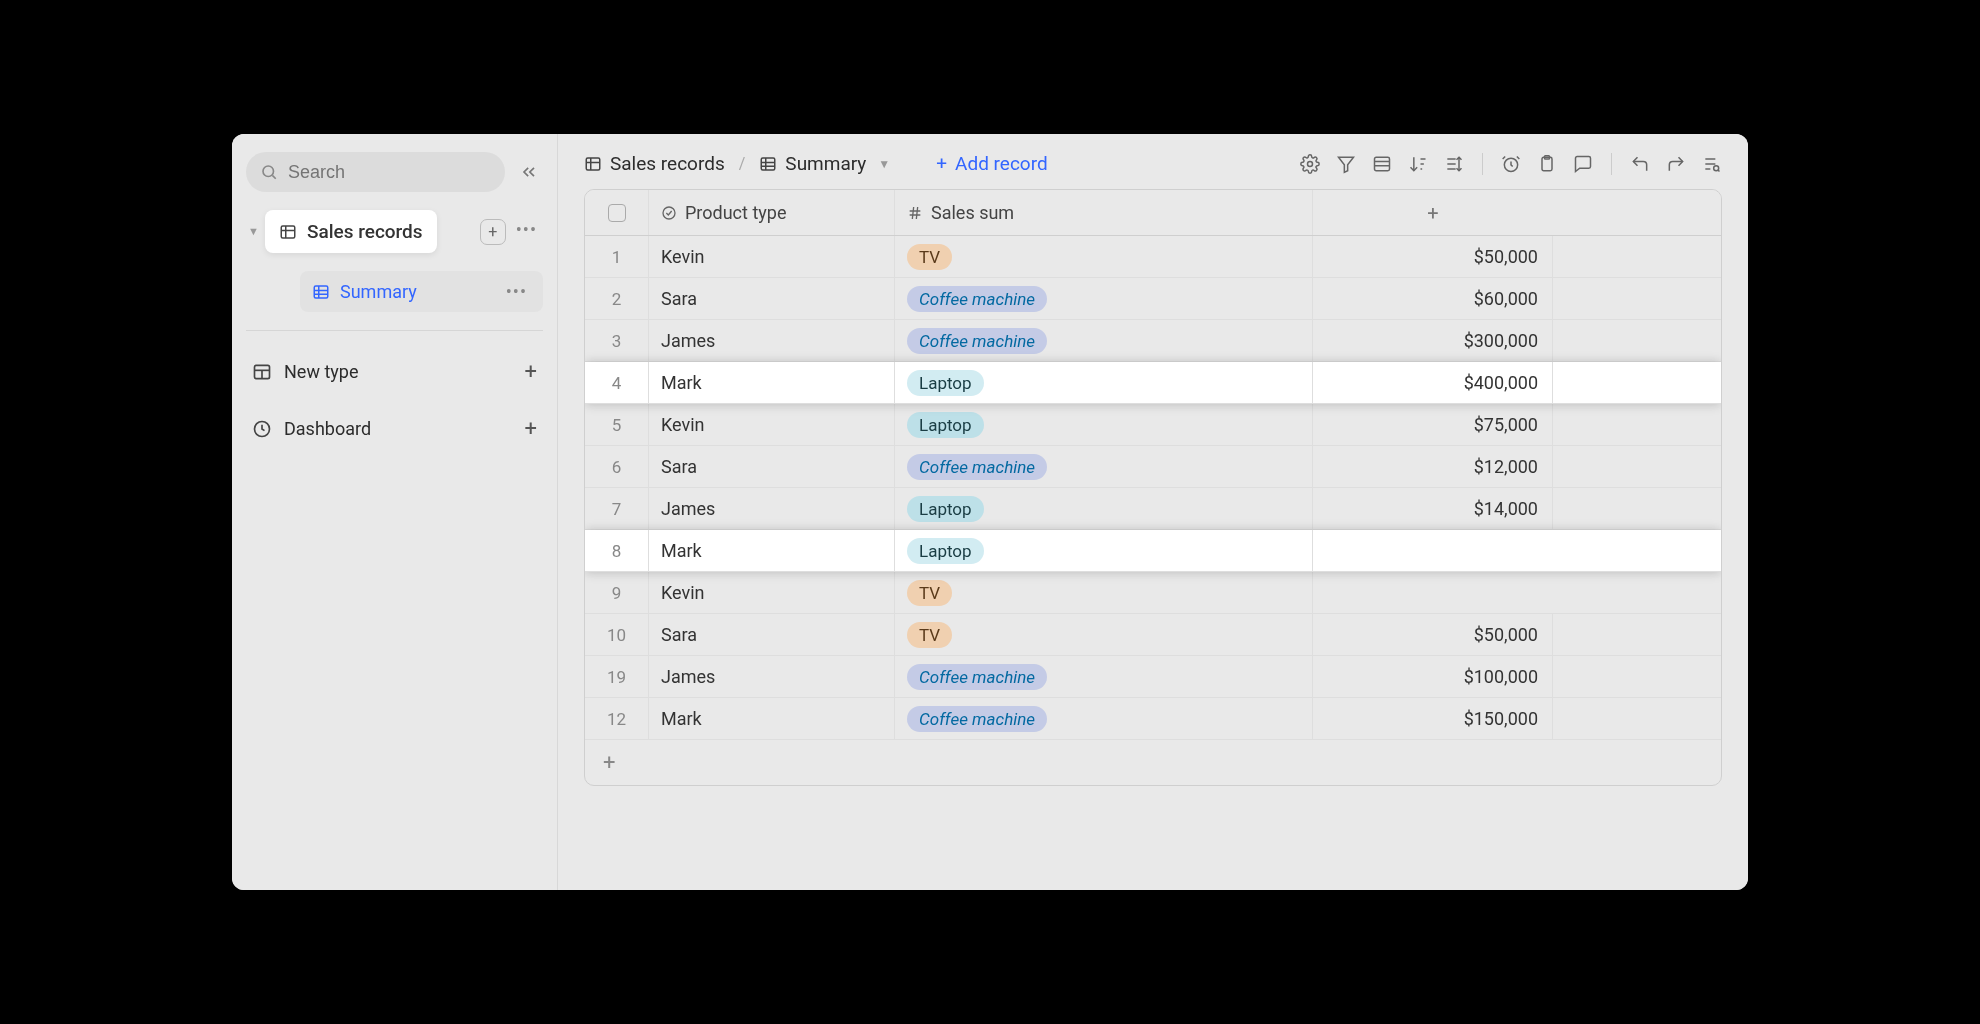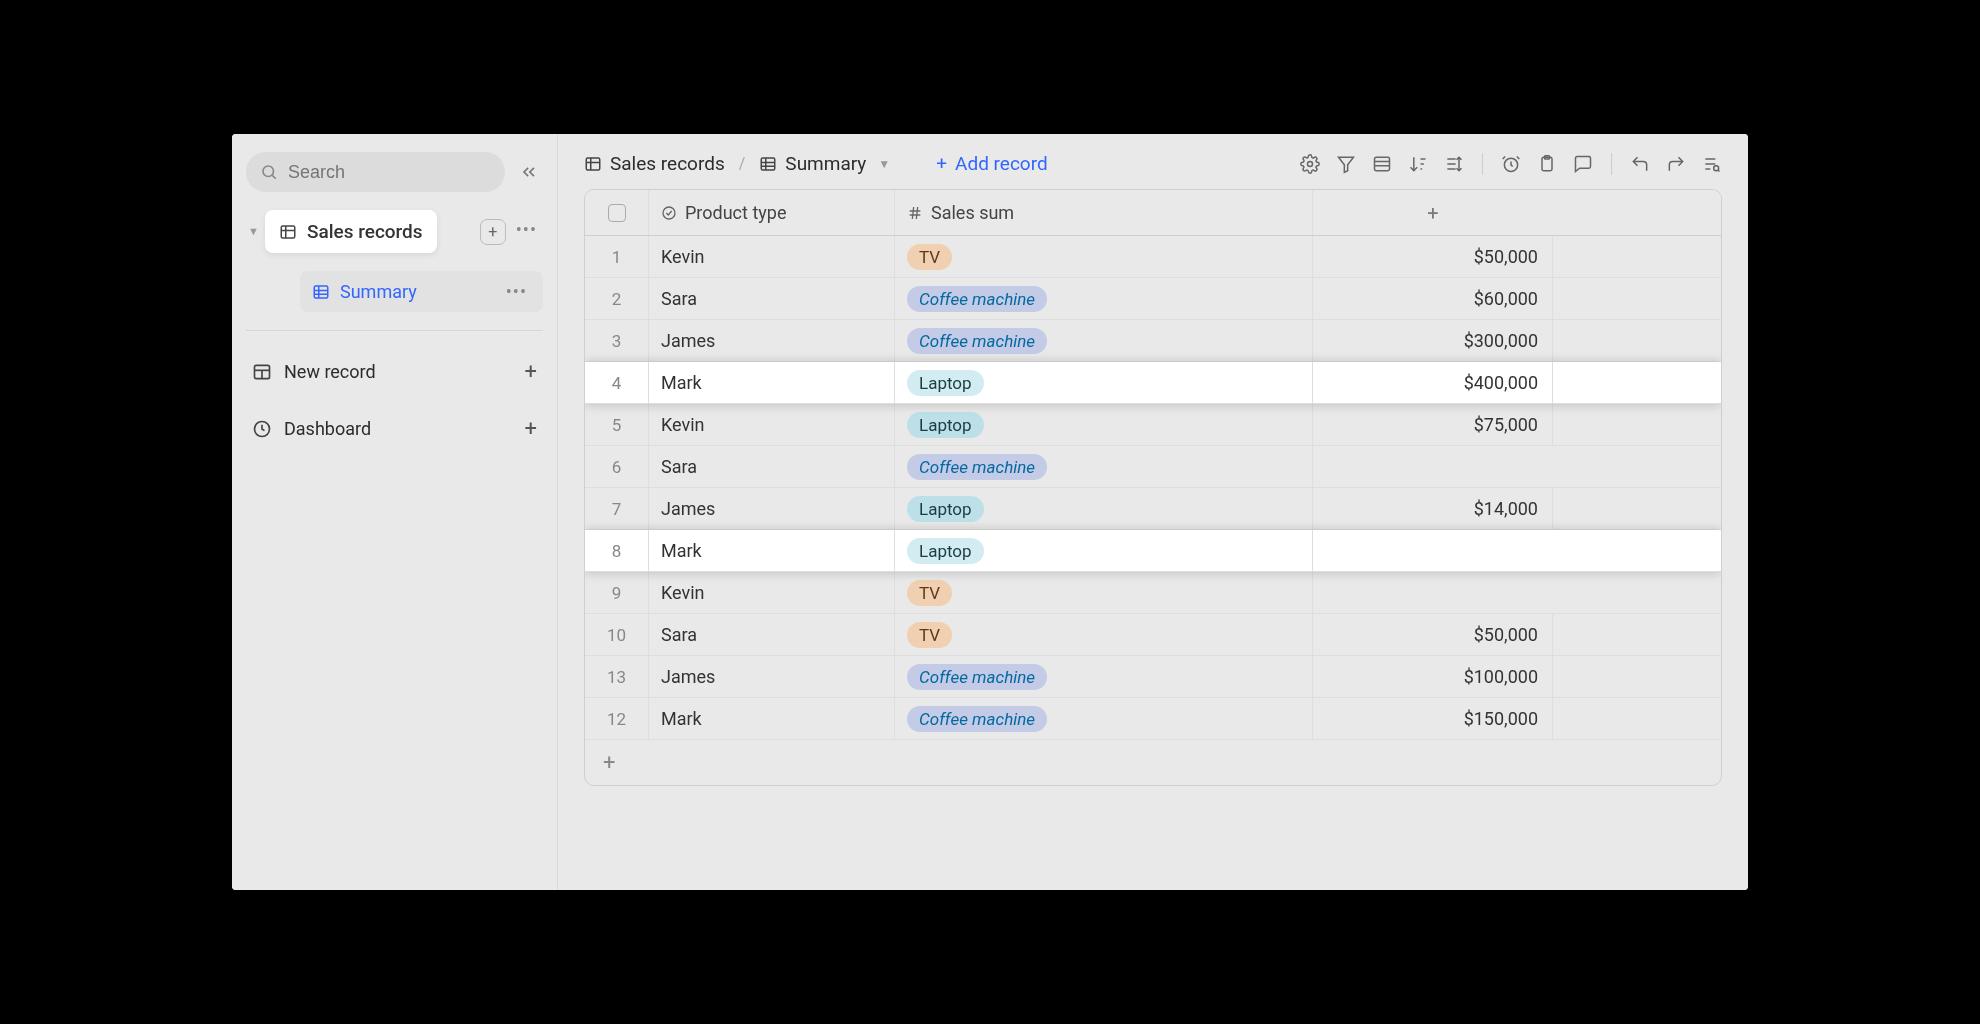--- a/index.html
+++ b/index.html
@@ -9,21 +9,21 @@
       display: flex;
       align-items: center;
       justify-content: center;
       min-height: 100vh;
       padding: 20px;
     }
     .app-window {
       width: 1516px;
       height: 756px;
       background: #e9e9e9;
-      border-radius: 4px;
+      border-radius: 12px;
       display: flex;
       overflow: hidden;
     }
     
     .sidebar {
       width: 326px;
       background: #e9e9e9;
       border-right: 1px solid #d8d8d8;
       padding: 18px 14px;
       display: flex;
@@ -309,21 +309,21 @@
     <div class="divider"></div>
 
     <div class="nav-row">
       <span>
         <svg width="20" height="20" viewBox="0 0 24 24" fill="none" stroke="#444" stroke-width="2">
             <rect x="3" y="4" width="18" height="16" rx="2"></rect>
             <line x1="3" y1="10" x2="21" y2="10"></line>
             <line x1="12" y1="10" x2="12" y2="20"></line>
           </svg>
       </span>
-      <span>New record</span>
+      <span>New type</span>
       <span class="plus-right">+</span>
     </div>
 
     <div class="nav-row">
       <span>
         <svg width="20" height="20" viewBox="0 0 24 24" fill="none" stroke="#444" stroke-width="2">
             <circle cx="12" cy="12" r="9"></circle>
             <path d="M12 7 v5 l3 2"></path>
           </svg>
       </span>
@@ -521,20 +521,21 @@
             </div>
             <div class="td-cell td-sales">$75,000</div>
             <div class="td-cell"></div>
           </div>
           <div class="tr-row">
             <div class="td-cell td-rownum">6</div>
             <div class="td-cell">Sara</div>
             <div class="td-cell">
               <span class="chip coffee">Coffee machine</span>
             </div>
+            <div class="td-cell td-sales">$12,000</div>
             <div class="td-cell"></div>
           </div>
           <div class="tr-row">
             <div class="td-cell td-rownum">7</div>
             <div class="td-cell">James</div>
             <div class="td-cell">
               <span class="chip laptop">Laptop</span>
             </div>
             <div class="td-cell td-sales">$14,000</div>
             <div class="td-cell"></div>
@@ -558,21 +559,21 @@
           <div class="tr-row">
             <div class="td-cell td-rownum">10</div>
             <div class="td-cell">Sara</div>
             <div class="td-cell">
               <span class="chip tv">TV</span>
             </div>
             <div class="td-cell td-sales">$50,000</div>
             <div class="td-cell"></div>
           </div>
           <div class="tr-row">
-            <div class="td-cell td-rownum">13</div>
+            <div class="td-cell td-rownum">19</div>
             <div class="td-cell">James</div>
             <div class="td-cell">
               <span class="chip coffee">Coffee machine</span>
             </div>
             <div class="td-cell td-sales">$100,000</div>
             <div class="td-cell"></div>
           </div>
           <div class="tr-row">
             <div class="td-cell td-rownum">12</div>
             <div class="td-cell">Mark</div>

